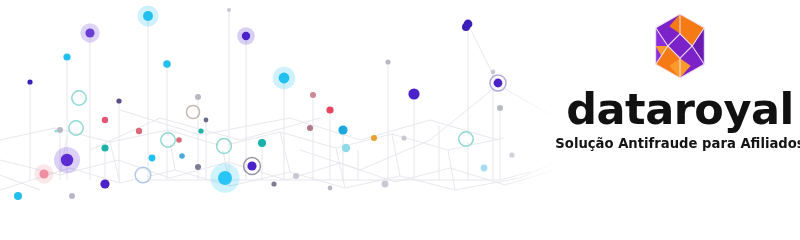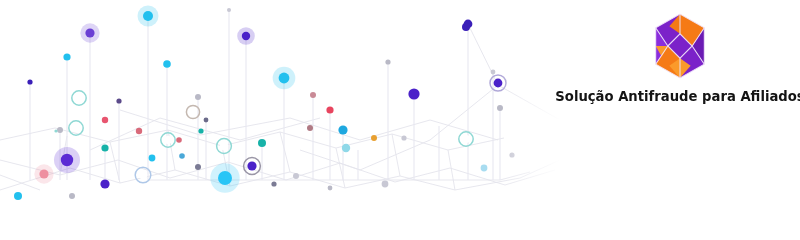--- a/index.html
+++ b/index.html
@@ -288,16 +288,17 @@
         <path d="M34,50 L50,34 L66,50 L50,66 Z"></path>
         <path d="M18,26 L34,50"></path>
         <path d="M82,26 L66,50"></path>
         <path d="M18,74 L34,50"></path>
         <path d="M82,74 L66,50"></path>
         <path d="M50,8 L50,34"></path>
         <path d="M50,92 L50,66"></path>
       </g>
     </svg>
 
+    <div id="wordmark">dataroyal</div>
     <div id="tagline">Solução Antifraude para Afiliados</div>
   </div>
 
 </div>
 
 </body></html>

